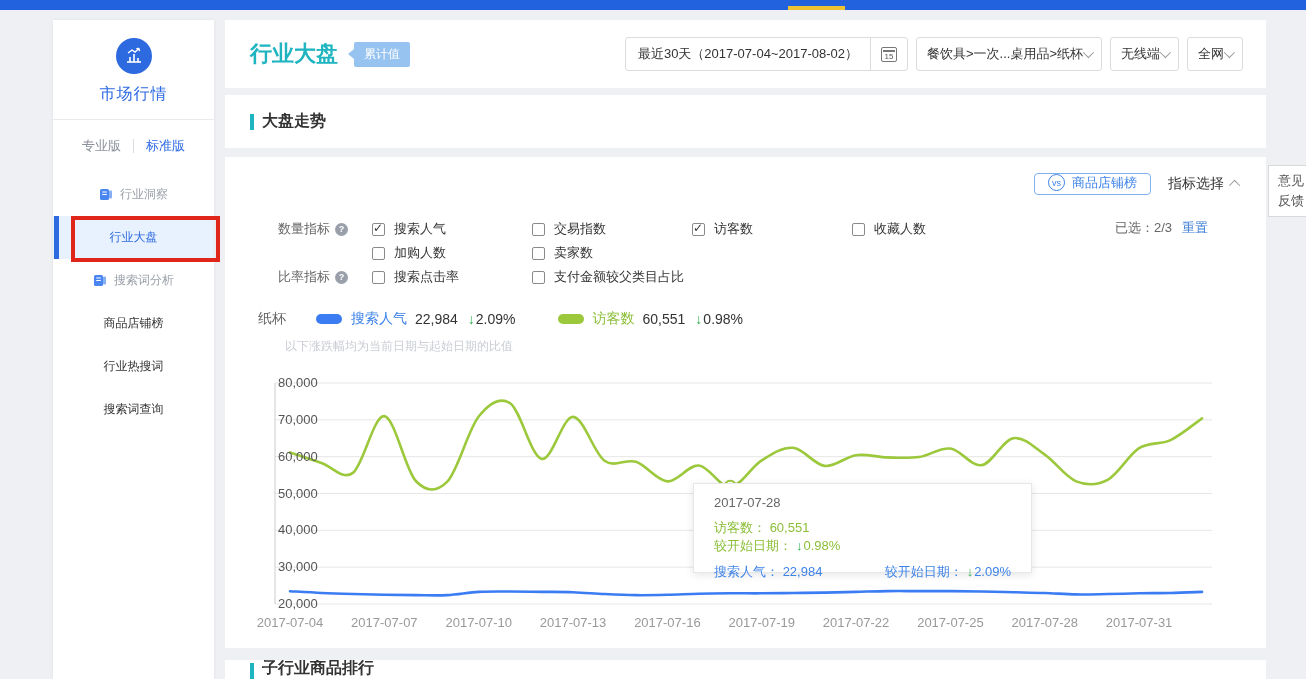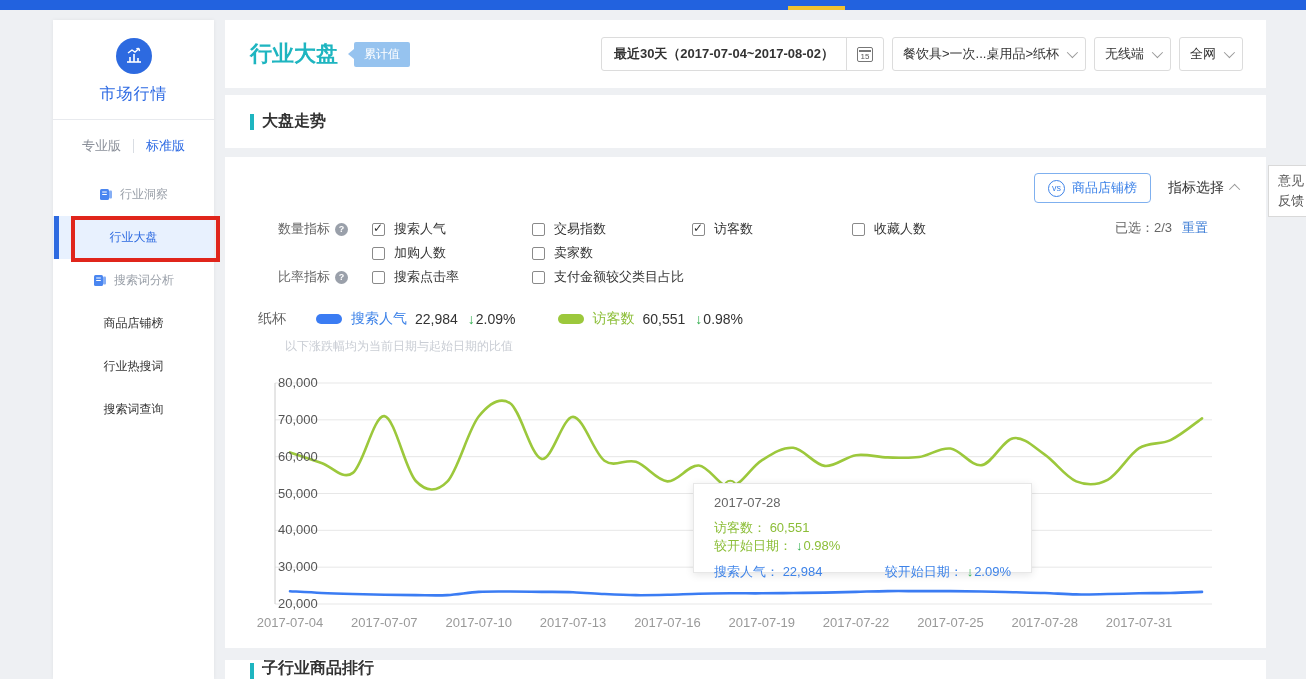--- a/index.html
+++ b/index.html
@@ -31,37 +31,37 @@
   .red-annotation { position:absolute; left:71px; top:216px; width:149px; height:46px; border:4px solid #e0251b; z-index:40; pointer-events:none; }
 
   
   .header-card { position:absolute; left:225px; top:20px; width:1041px; height:68px; background:#fff; }
   .hdr-row { display:flex; align-items:center; height:100%; padding:0 23px 0 25px; }
   .page-title { font-size:22px; font-weight:bold; color:#1eb5c0; }
   .badge { position:relative; margin-left:16px; background:#96c3ef; color:#fff; font-size:12px; padding:4px 10px; border-radius:2px; }
   .badge::before { content:""; position:absolute; left:-6px; top:50%; margin-top:-5px; border-top:5px solid transparent; border-bottom:5px solid transparent; border-right:6px solid #96c3ef; }
   .hdr-controls { margin-left:auto; display:flex; align-items:center; gap:8px; }
   .ctl { display:flex; align-items:center; height:34px; background:#fff; border:1px solid #dcdcdc; border-radius:3px; font-size:13px; color:#333; cursor:pointer; }
-  .date-text { padding:0 12px;font-weight:bold; }
+  .date-text { padding:0 12px; }
   .cal-cell { width:37px; height:100%; border-left:1px solid #dcdcdc; display:flex; align-items:center; justify-content:center; }
   .cal-icon { width:16px; height:15px; border:1px solid #777; border-radius:2px; position:relative; font-size:8px; color:#555; display:flex; align-items:flex-end; justify-content:center; line-height:9px; }
   .cal-icon::before { content:""; position:absolute; top:2px; left:1px; right:1px; height:2px; background:#777; }
-  .select { padding:0 10px; gap:8px; }
+  .select { padding:0 10px; }
   .chev { display:inline-block; width:8px; height:8px; border-right:1px solid #999; border-bottom:1px solid #999; transform:rotate(45deg) translateY(-2px); }
   .chev.up { transform:rotate(-135deg) translateY(-2px); }
 
   
   .title-band { position:absolute; left:225px; top:95px; width:1041px; height:53px; background:#fff; display:flex; align-items:center; padding-left:25px; }
   .sec-bar { width:4px; height:16px; background:#1eb5c0; margin-right:8px; }
   .sec-title { font-size:16px; font-weight:bold; color:#333; }
 
   
   .chart-card { position:absolute; left:225px; top:157px; width:1041px; height:491px; background:#fff; }
   .toolbar { position:absolute; top:16px; right:26px; display:flex; align-items:center; }
-  .vs-btn { display:flex; align-items:center; gap:7px; border:1px solid #7fb0ef; color:#3e83e8; border-radius:4px; height:30px; padding:8px 13px; font-size:13px; background:#fff; cursor:pointer; }
+  .vs-btn { display:flex; align-items:flex-start; gap:7px; border:1px solid #7fb0ef; color:#3e83e8; border-radius:4px; height:22px; padding:0 13px; font-size:13px; background:#fff; cursor:pointer; }
   .vs-circle { width:17px; height:17px; border:1px solid #3e83e8; border-radius:50%; font-size:9px; display:flex; align-items:center; justify-content:center; }
   .ind-select { margin-left:17px; font-size:14px; color:#333; display:flex; align-items:center; gap:8px; cursor:pointer; }
   .metrics { position:absolute; left:25px; top:60px; font-size:13px; }
   .m-row { display:flex; align-items:center; height:24px; }
   .m-label { width:94px; color:#666; display:flex; align-items:center; gap:5px;margin-left:28px; }
   .help-icon { width:13px; height:13px; border-radius:50%; background:#9aa0aa; color:#fff; font-size:9px; font-weight:bold; display:inline-flex; align-items:center; justify-content:center; }
   .cb { width:160px; display:flex; align-items:center; cursor:pointer; }
   .cb .box { width:13px; height:13px; border:1px solid #8a8a8a; border-radius:2px; background:#fff; margin-right:9px; position:relative; }
   .cb .box .tick { display:none; position:absolute; left:0px; top:-3px; font-size:12px; font-weight:bold; color:#333; }
   .cb .box.on .tick { display:block; }

